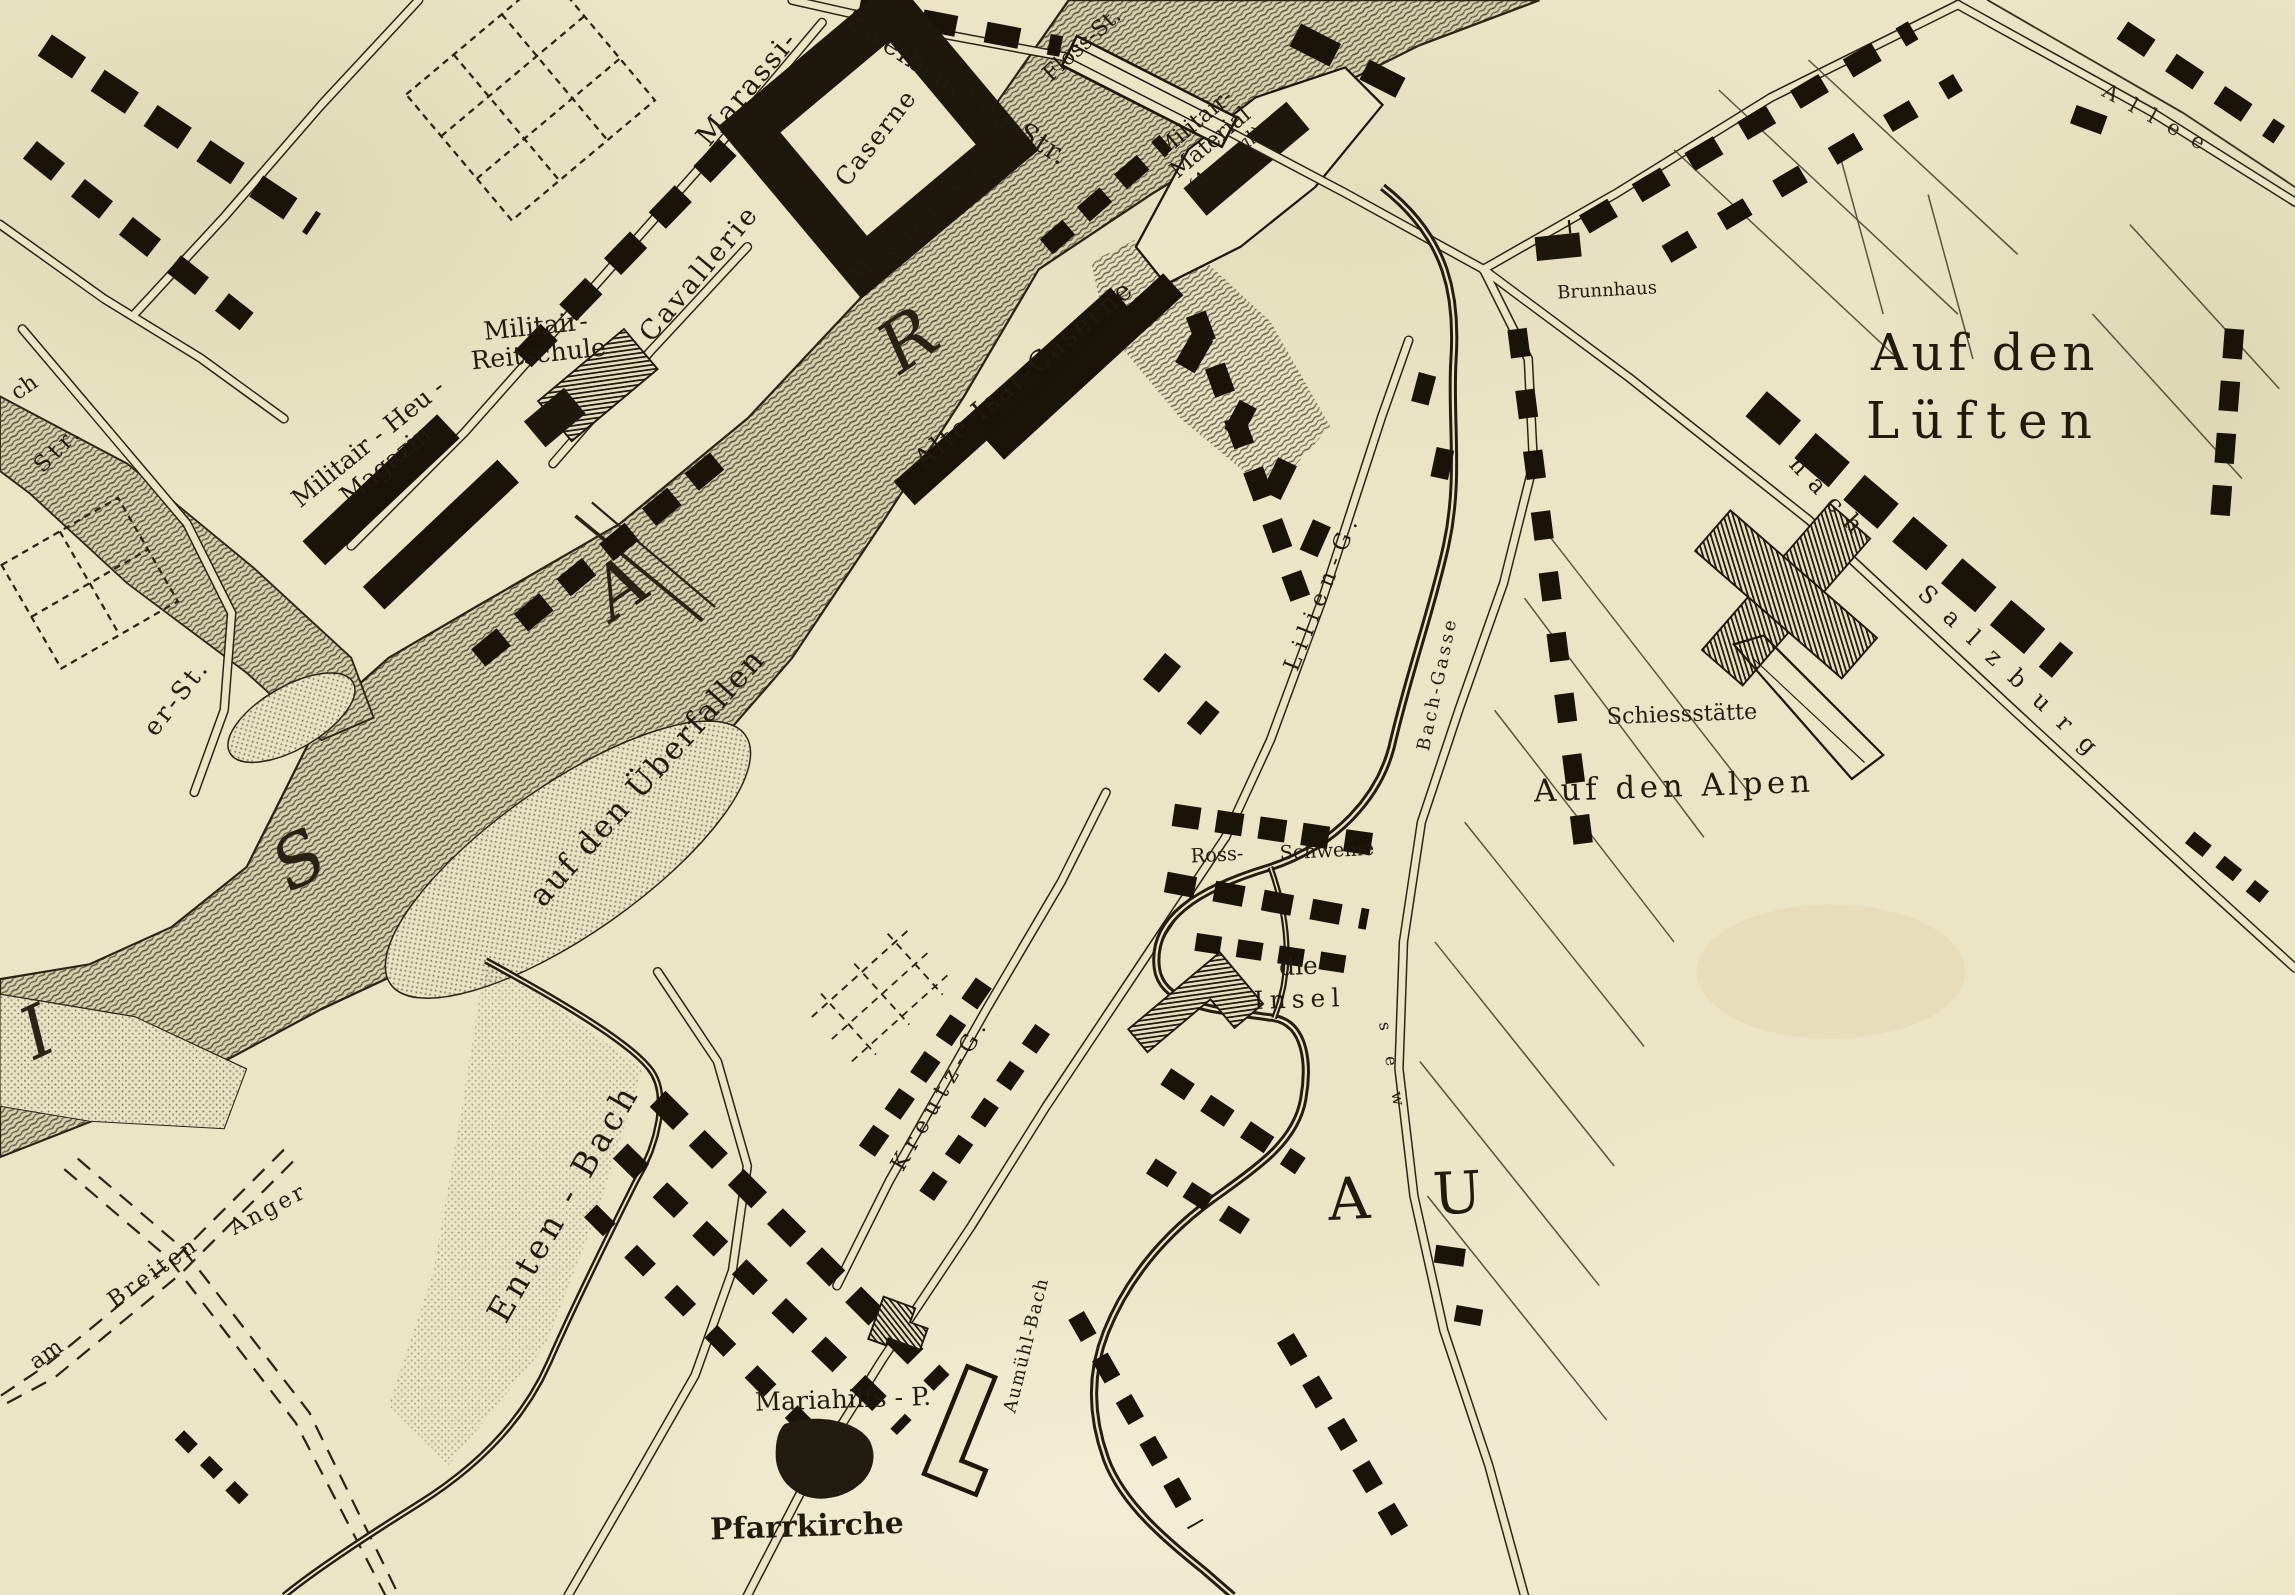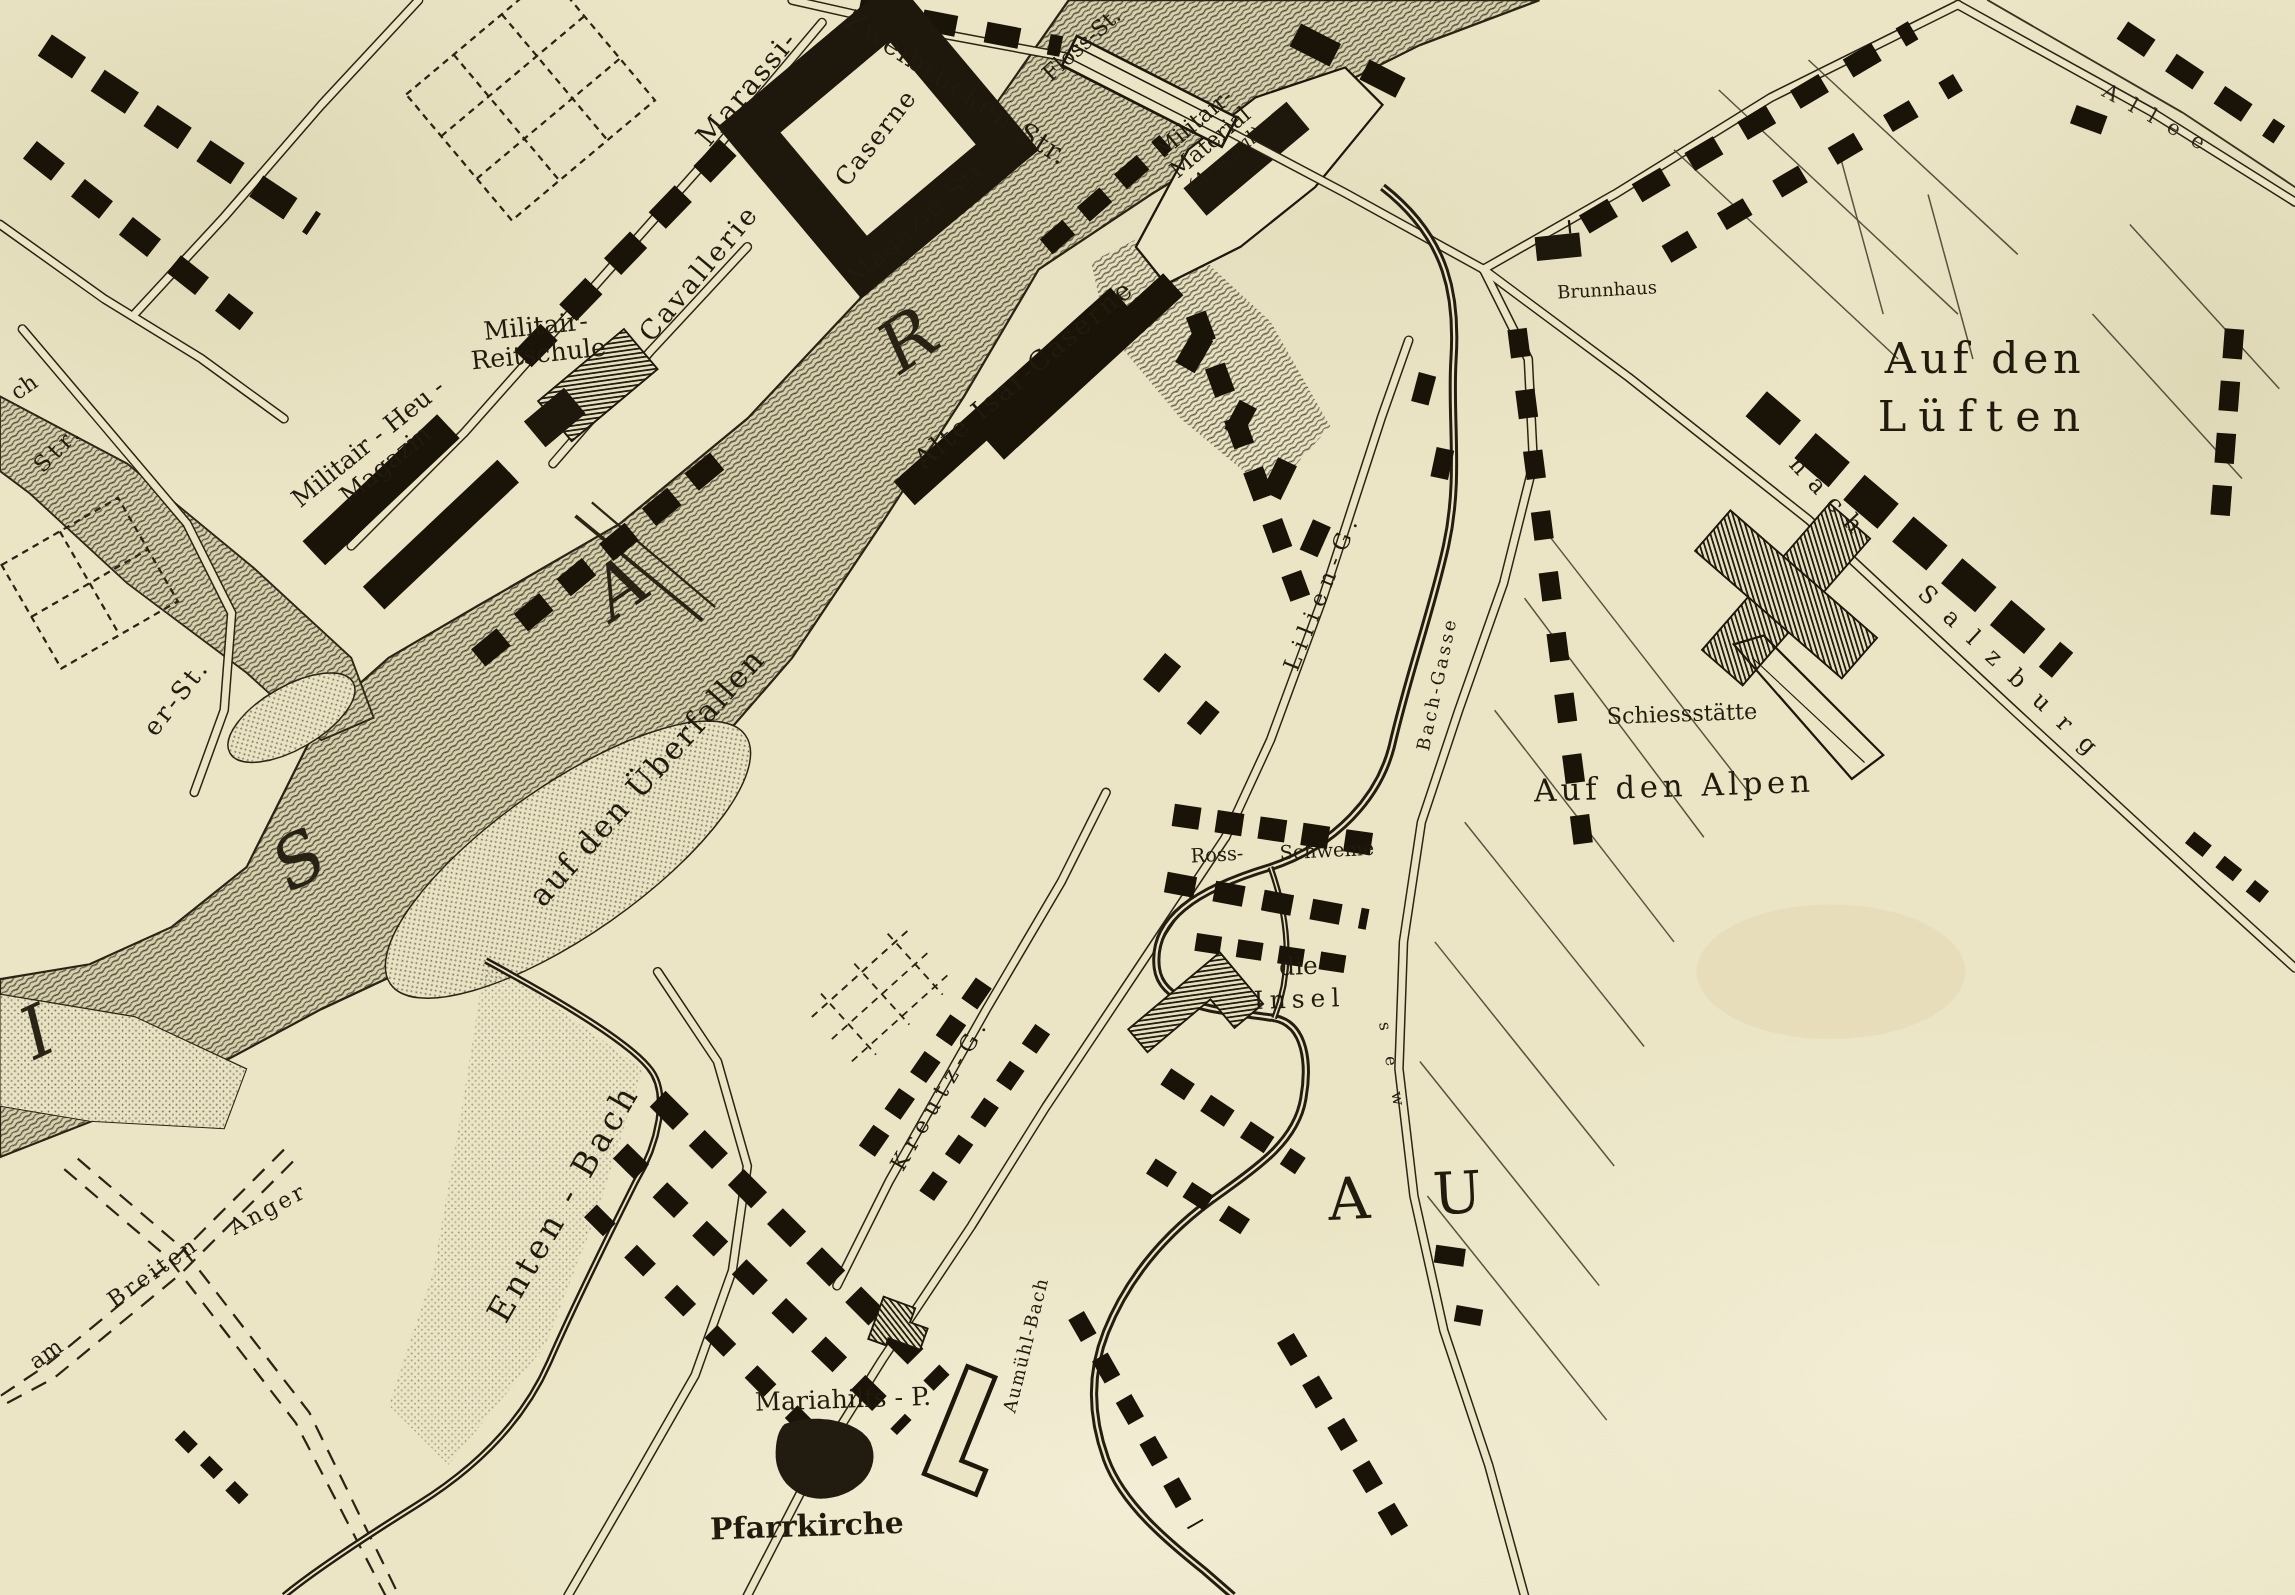--- a/index.html
+++ b/index.html
@@ -322,21 +322,21 @@
 
 <div class="lbl riverletter" style="left:37px;top:1032px;--r:-25deg;">I</div>
 <div class="lbl riverletter" style="left:299px;top:860px;--r:-30deg;">S</div>
 <div class="lbl riverletter" style="left:620px;top:587px;--r:-35deg;">A</div>
 <div class="lbl riverletter" style="left:908px;top:340px;--r:-35deg;">R</div>
 
 <div class="lbl" style="left:647px;top:777px;--r:-48deg;font-size:31px;letter-spacing:2.2px;">auf den Überfallen</div>
 
 <div class="lbl" style="left:1607px;top:290px;--r:-3deg;font-size:18px;">Brunnhaus</div>
 
-<div class="lbl" style="left:1985px;top:387px;font-size:43px;line-height:1.35;text-align:center;">
+<div class="lbl" style="left:1985px;top:387px;font-size:50px;line-height:1.35;text-align:center;">
   <div style="letter-spacing:4.5px;">Auf den</div>
   <div style="letter-spacing:12px;">Lüften</div>
 </div>
 
 <div class="lbl" style="left:1830px;top:499px;--r:47deg;font-size:24px;letter-spacing:12px;">nach</div>
 <div class="lbl" style="left:2014px;top:676px;--r:43deg;font-size:24px;letter-spacing:18px;">Salzburg</div>
 <div class="lbl" style="left:2160px;top:121px;--r:29deg;font-size:21px;letter-spacing:15px;opacity:.9;">Allee</div>
 
 <div class="lbl" style="left:1682px;top:714px;--r:-2deg;font-size:22.4px;">Schiessstätte</div>
 <div class="lbl" style="left:1674px;top:786px;--r:-2deg;font-size:31px;letter-spacing:4.5px;">Auf den Alpen</div>

